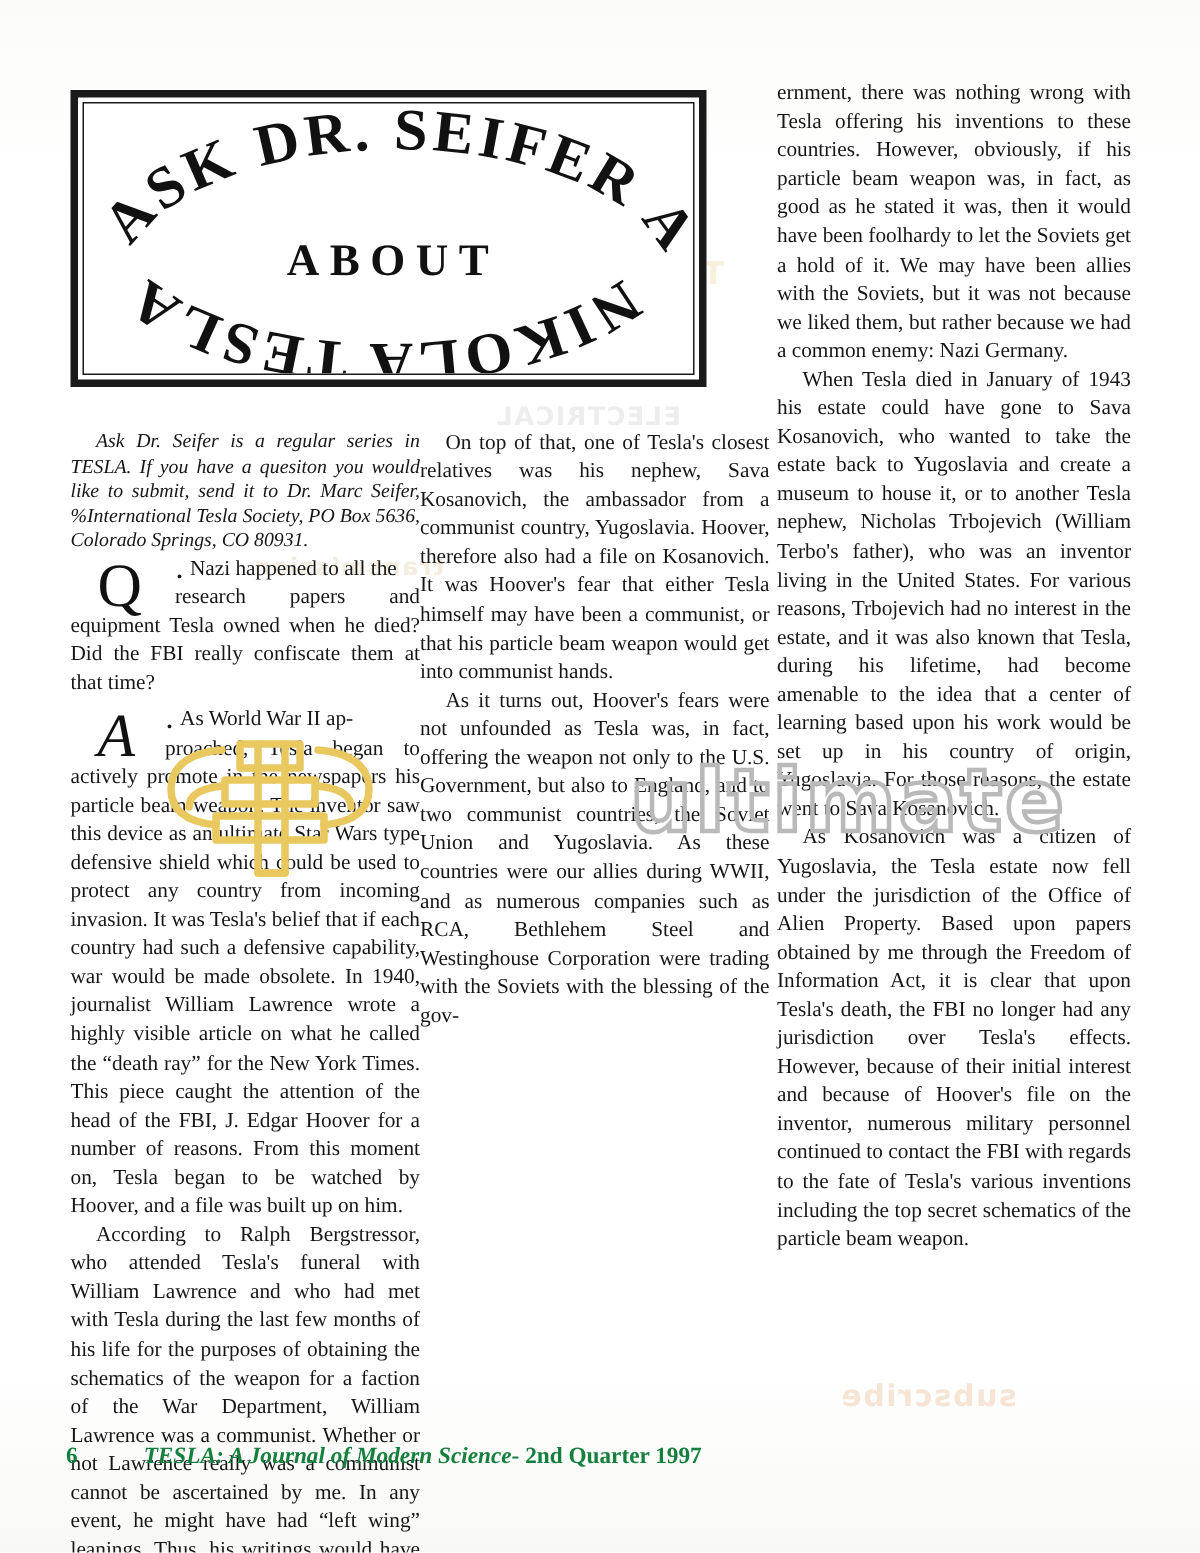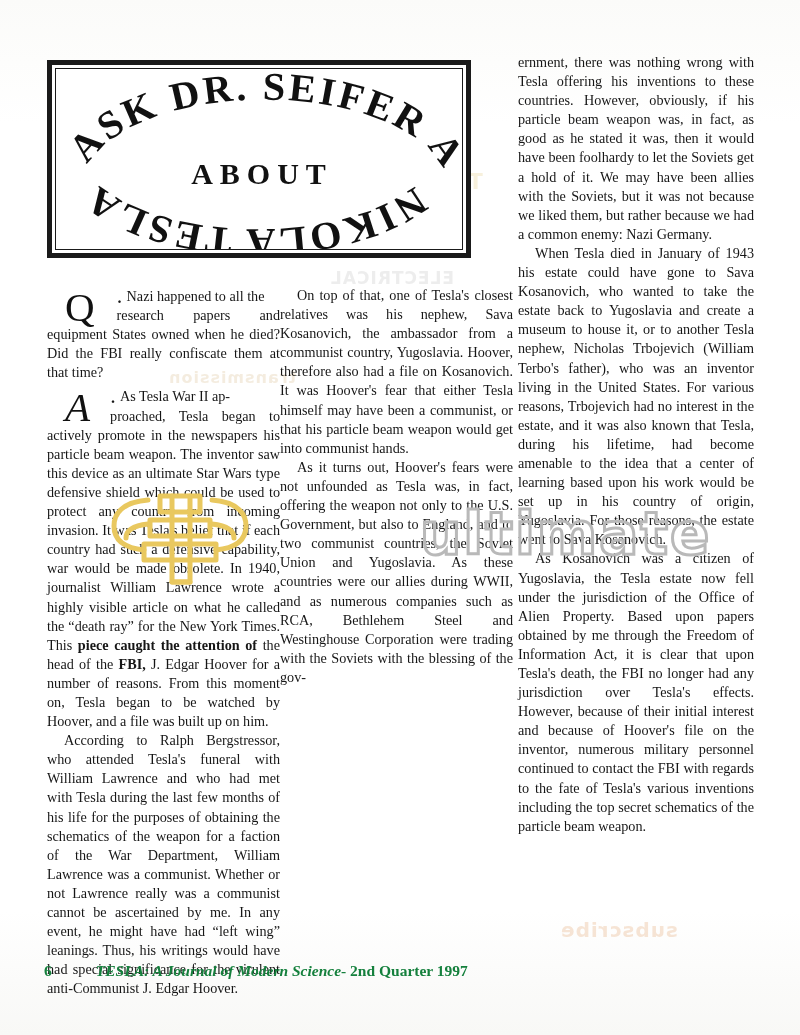--- a/index.html
+++ b/index.html
@@ -116,21 +116,21 @@
     font-weight: bold;
     font-size: 16px;
     padding: 0 5px 0 1px;
     position: relative;
     top: 2px;
   }
   .q-lead, .a-lead { text-indent: 0; }
   .q-tail { text-indent: 0; margin-top: 2px; }
   .a-tail { text-indent: 0; }
 
-  .bold { font-weight: bold; }
+  .bold { font-weight: normal; }
   .ital { }
 
   
   .footer {
     position: absolute;
     left: 44px;
     top: 962px;
     width: 712px;
     font-size: 15px;
     color: #15803d;
@@ -218,31 +218,32 @@
       </text>
       <text class="arc-text" font-size="41" letter-spacing="3">
         <textPath href="#arcBot" startOffset="6%">NIKOLA TESLA</textPath>
       </text>
     </svg>
     <div class="about-word">ABOUT</div>
   </div>
 </div>
 
 <div class="col" id="col1">
+  <p class="intro">Ask Dr. Seifer is a regular series in TESLA.  If you have a quesiton you would like to submit, send it to Dr. Marc Seifer, %International Tesla Society, PO Box 5636, Colorado Springs, CO  80931.</p>
 
   <div class="qa-block">
     <p class="q-lead">
       <span class="dropcap q">Q</span><span class="dot-sep">.</span><span>Nazi happened to all the</span>
     </p>
-    <p class="q-tail">research papers and equipment States owned when he died? Did the FBI really confiscate them at that time?</p>
+    <p class="q-tail">research papers and equipment Tesla owned when he died? Did the FBI really confiscate them at that time?</p>
   </div>
 
   <div class="qa-block" style="margin-top:4px;">
     <p class="a-lead">
-      <span class="dropcap a">A</span><span class="dot-sep">.</span><span>As Tesla War II ap-</span>
+      <span class="dropcap a">A</span><span class="dot-sep">.</span><span>As World War II ap-</span>
     </p>
     <p class="a-tail"><span>proached, Tesla began to actively promote in the newspapers his particle beam weapon. The inventor saw this device as an ultimate Star Wars type defensive shield which could be used to protect any country from incoming invasion. It was Tesla's belief that if each country had such a defensive capability, war would be made obsolete. In 1940, journalist William Lawrence wrote a highly visible article on what he called the “death ray” for the </span><span class="ital">New York Times</span><span>. This </span><span class="bold">piece caught the attention of</span><span> the head of the </span><span class="bold">FBI,</span><span> J. Edgar Hoover for a number of reasons. From this moment on, Tesla began to be watched by Hoover, and a file was built up on him.</span></p>
   </div>
 
   <p>According to Ralph Bergstressor, who attended Tesla's funeral with William Lawrence and who had met with Tesla during the last few months of his life for the purposes of obtaining the schematics of the weapon for a faction of the War Department, William Lawrence was a communist. Whether or not Lawrence really was a communist cannot be ascertained by me. In any event, he might have had “left wing” leanings. Thus, his writings would have had special significance for the virulent anti-Communist J. Edgar Hoover.</p>
 </div>
 
 <div class="col" id="col2">
   <p>On top of that, one of Tesla's closest relatives was his nephew, Sava Kosanovich, the ambassador from a communist country, Yugoslavia. Hoover, therefore also had a file on Kosanovich. It was Hoover's fear that either Tesla himself may have been a communist, or that his particle beam weapon would get into communist hands.</p>
   <p>As it turns out, Hoover's fears were not unfounded as Tesla was, in fact, offering the weapon not only to the U.S. Government, but also to England, and to two communist countries, the Soviet Union and Yugoslavia. As these countries were our allies during WWII, and as numerous companies such as RCA, Bethlehem Steel and Westinghouse Corporation were trading with the Soviets with the blessing of the gov-</p>

